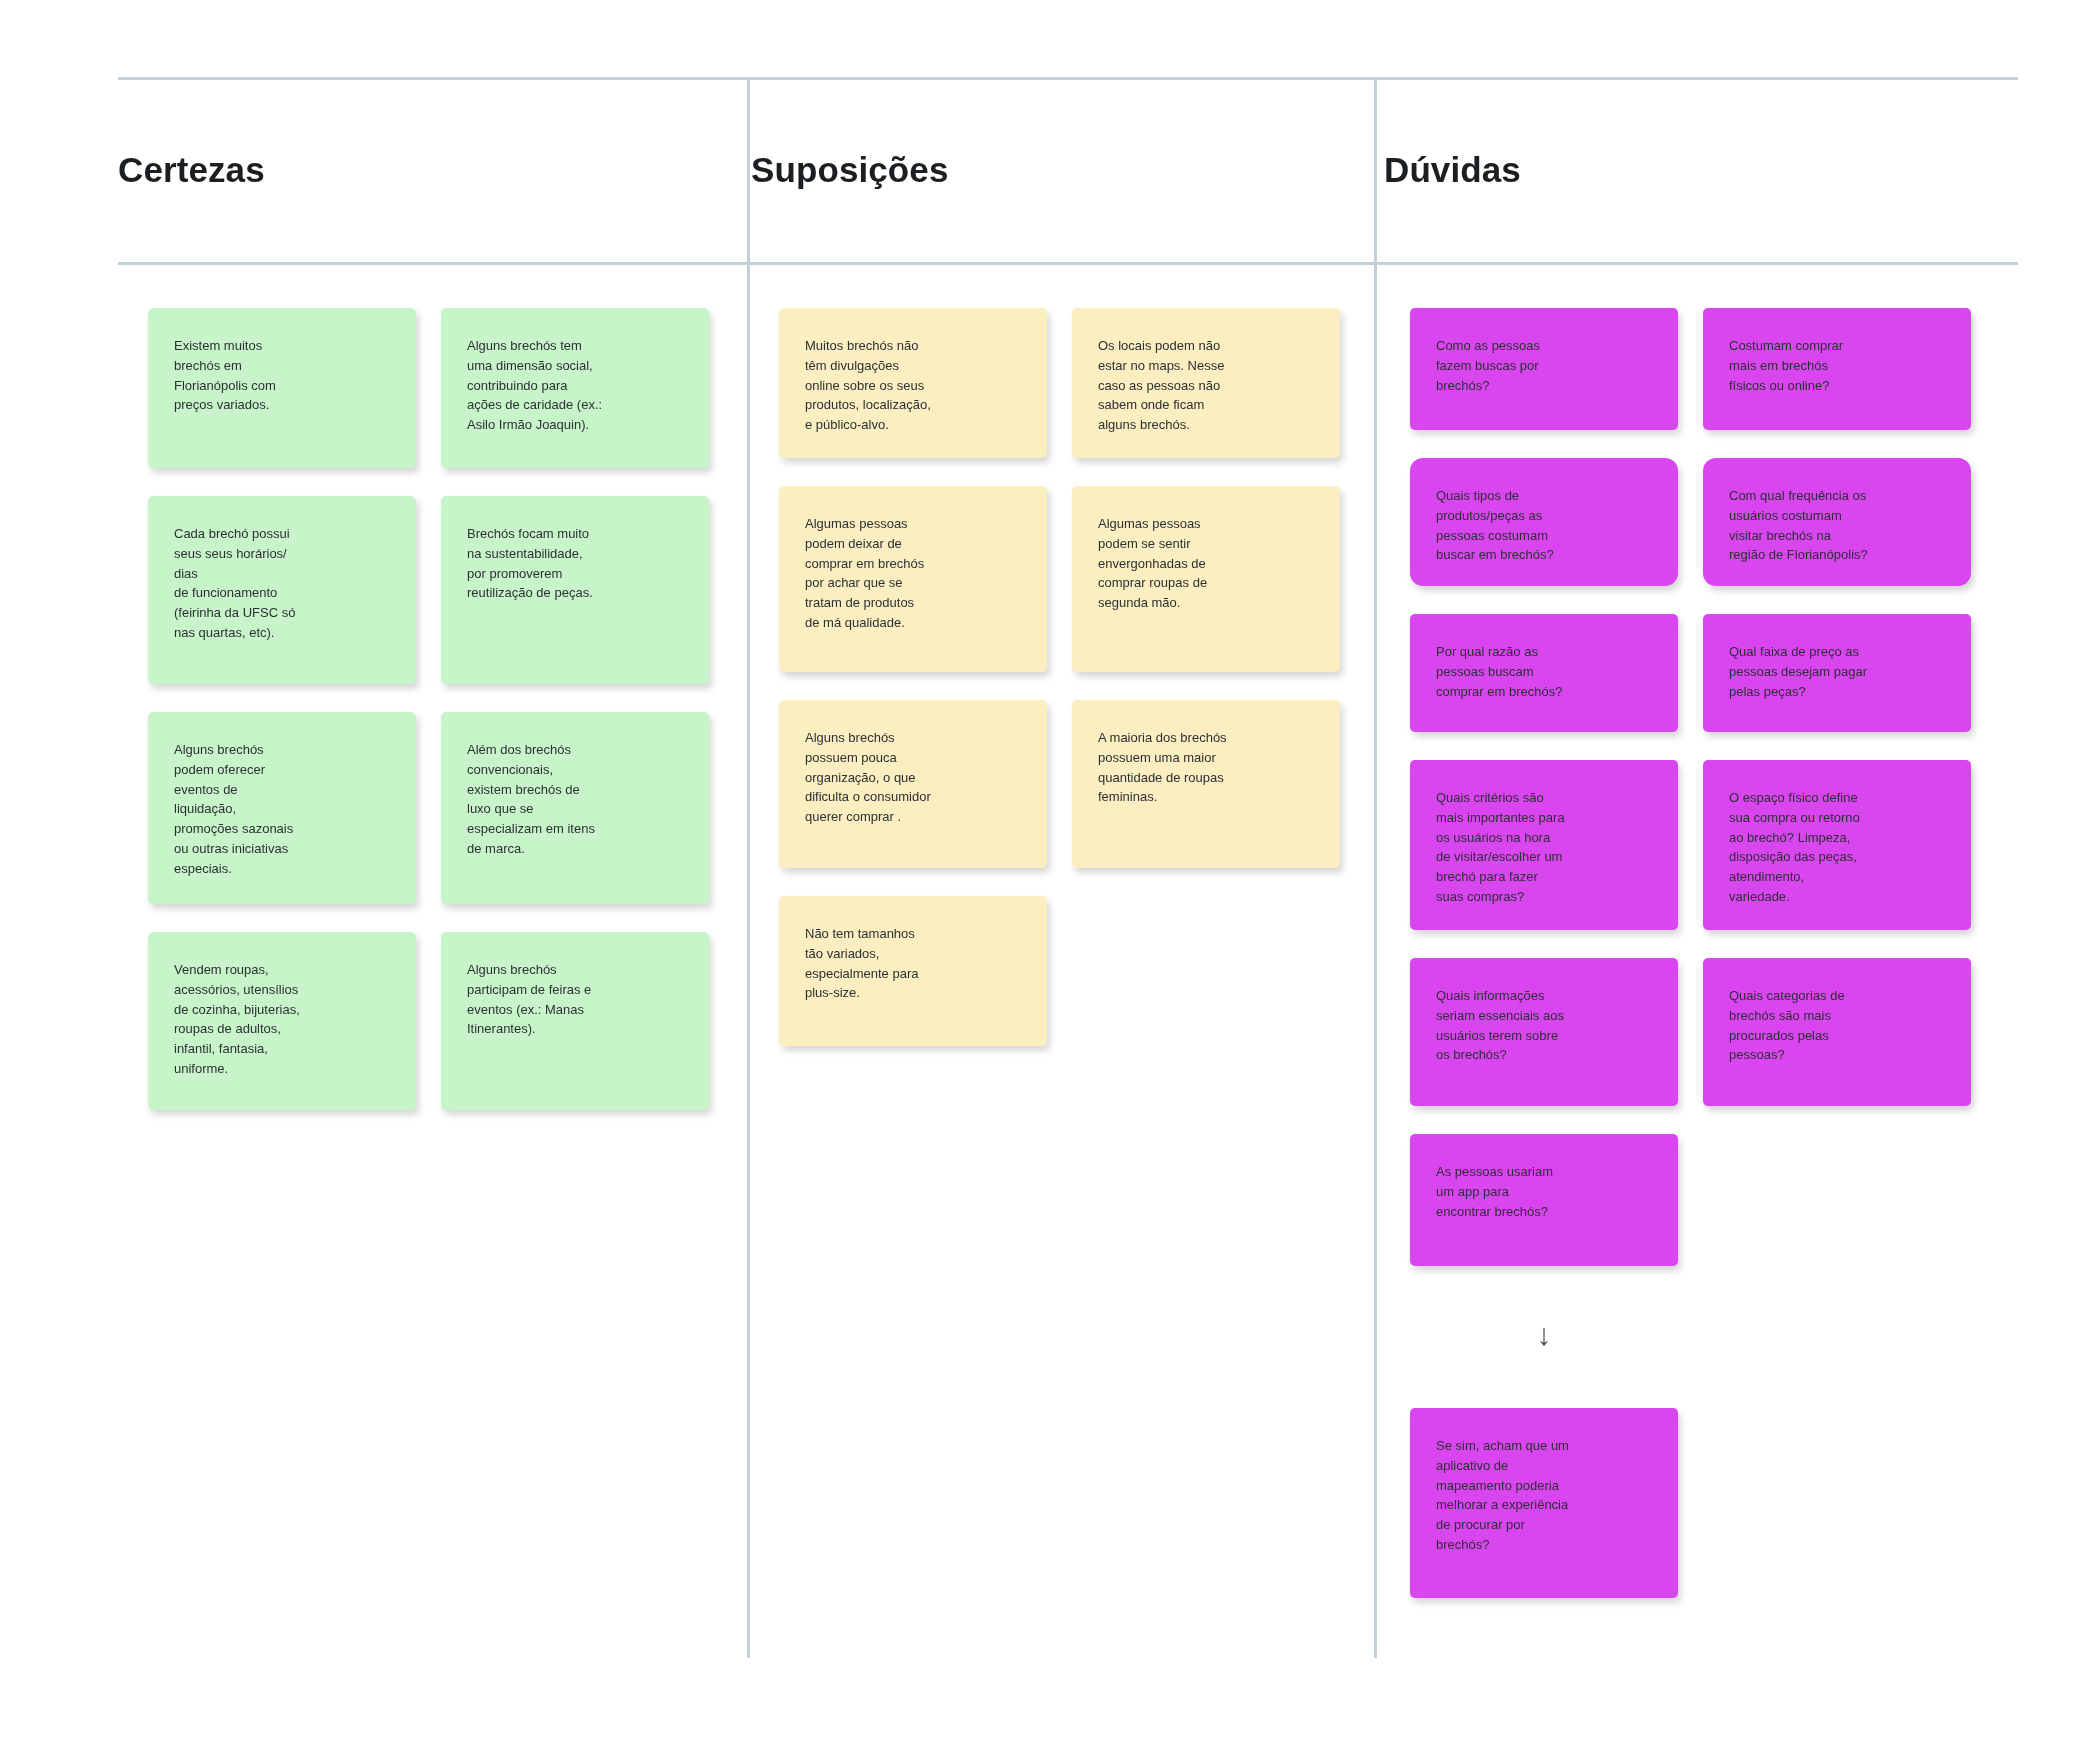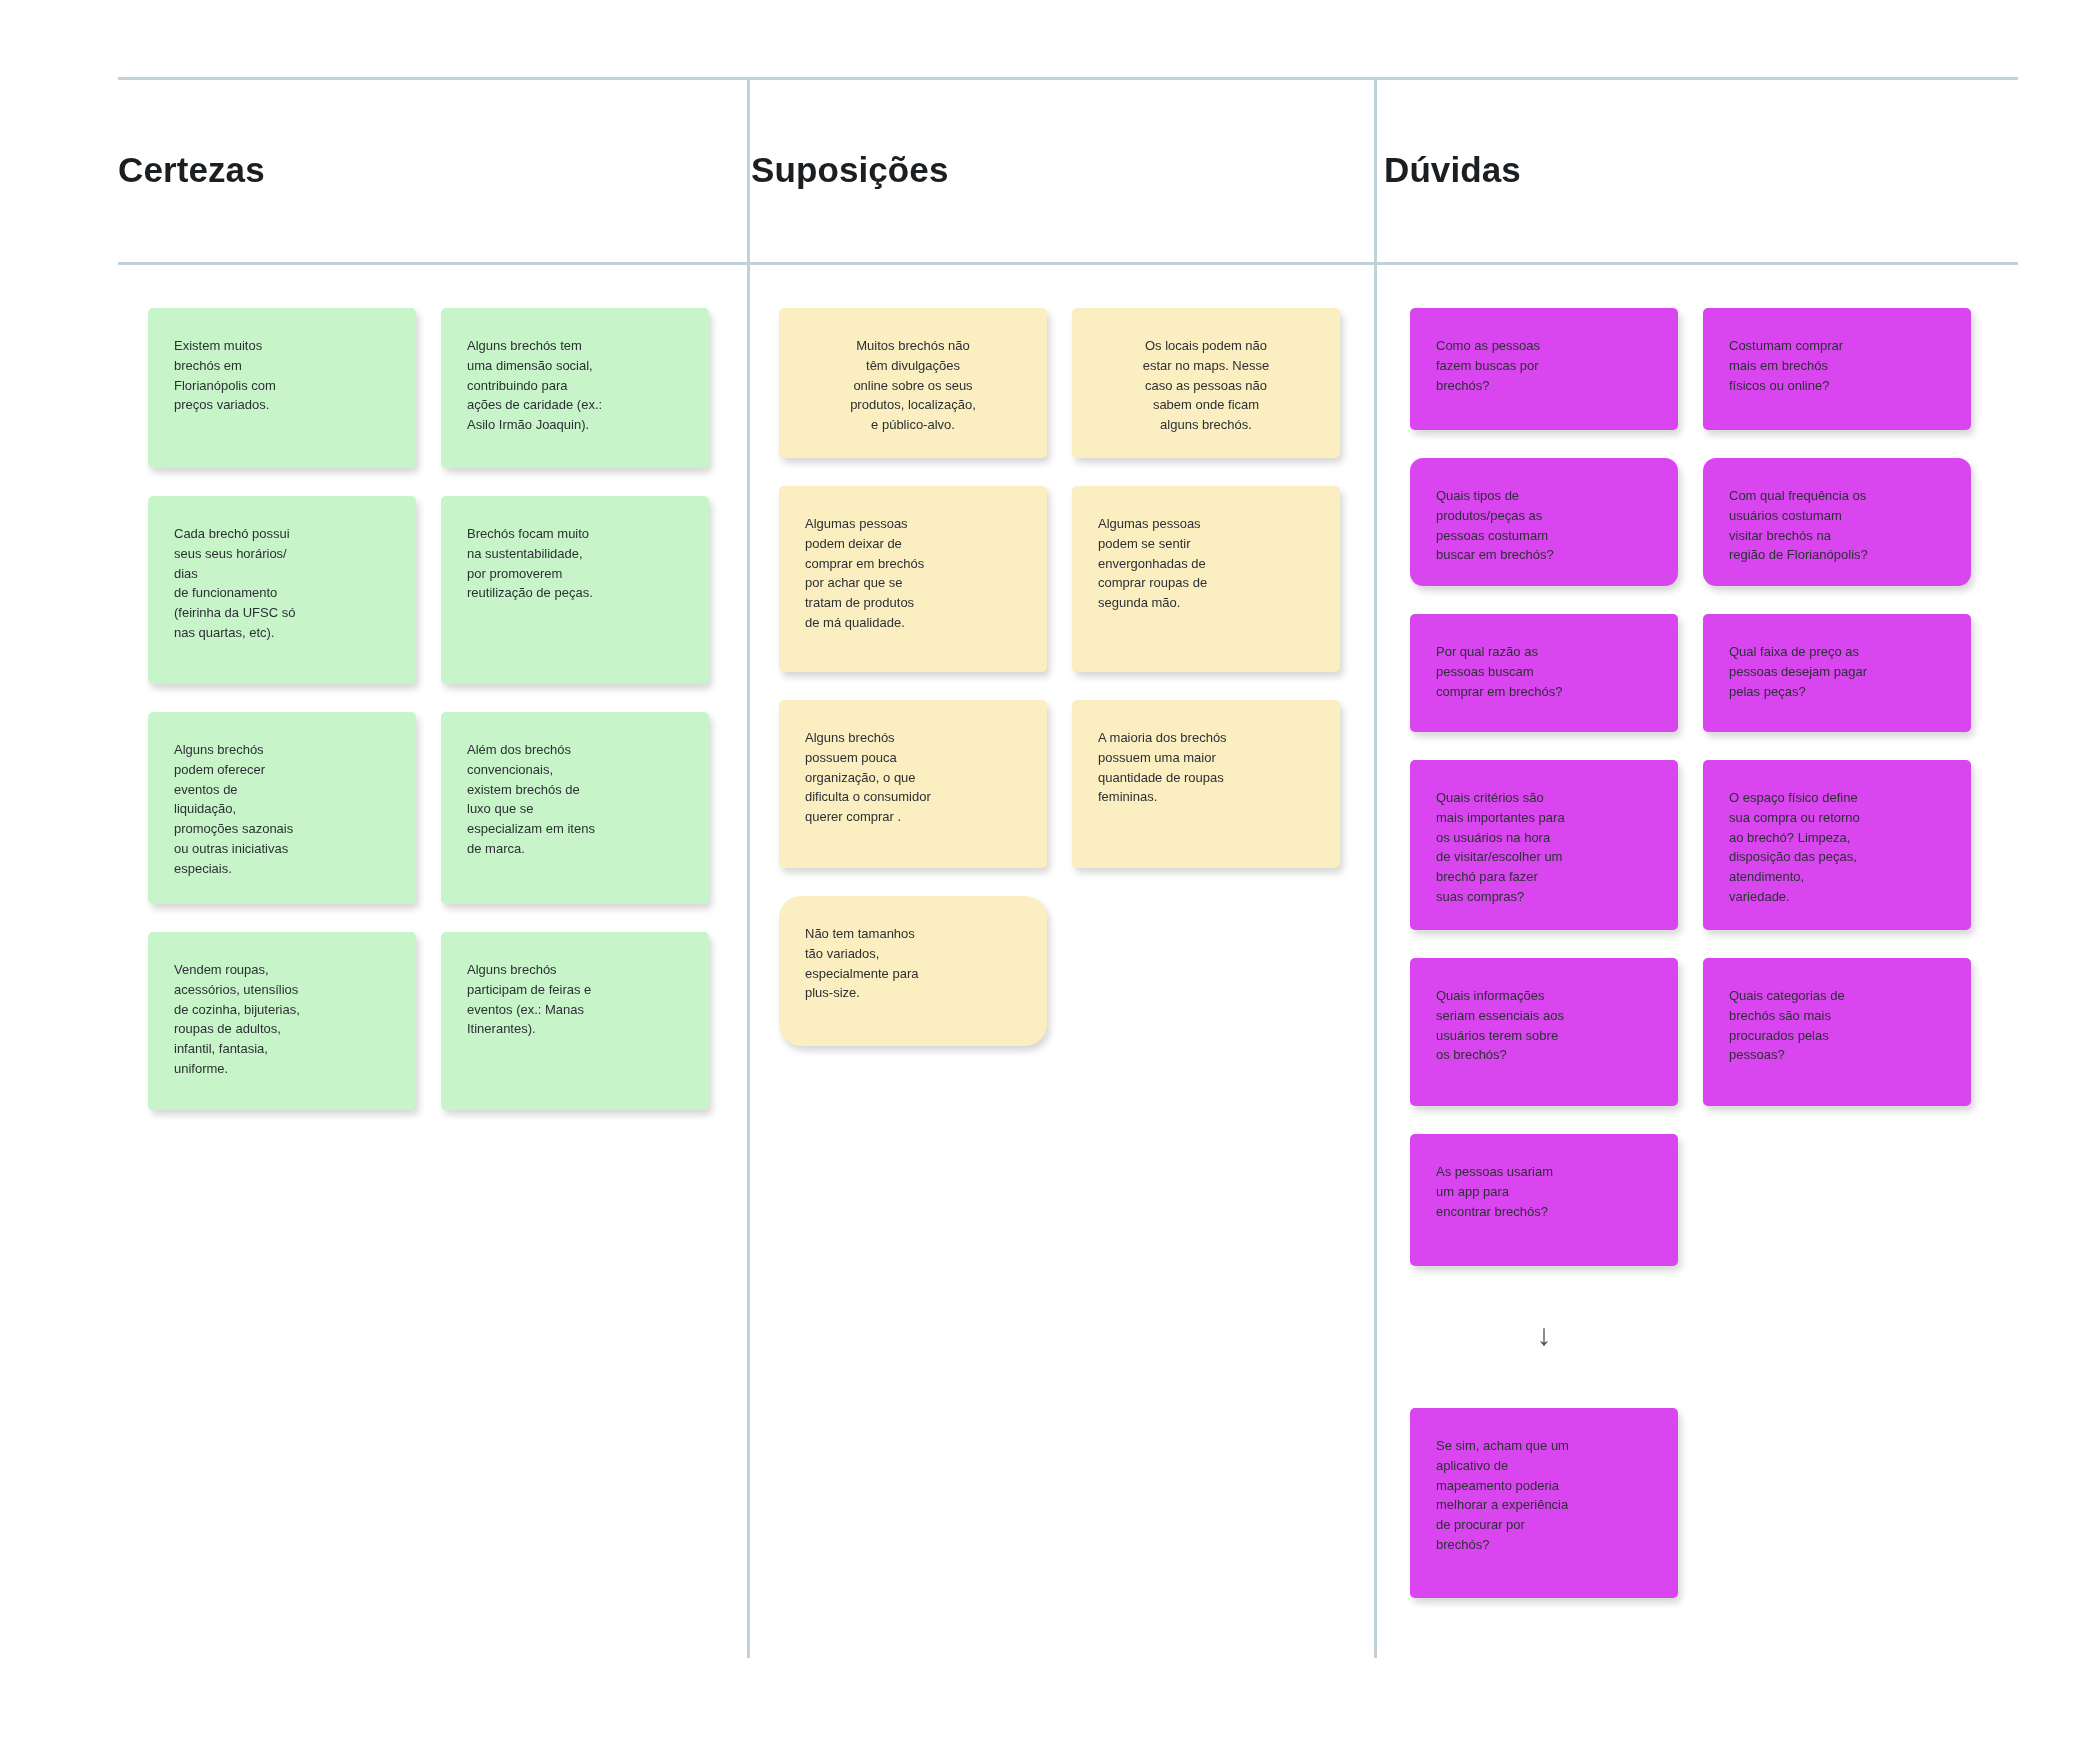--- a/index.html
+++ b/index.html
@@ -99,24 +99,24 @@
   .note.pink   { background: #d946ef; }
 
   
   .col-certezas .note  { min-height: 160px; }
   .col-certezas .r1    { height: 160px; }
   .col-certezas .r2    { height: 188px; }
   .col-certezas .r3    { height: 192px; }
   .col-certezas .r4    { height: 178px; }
 
   .col-suposicoes .note { min-height: 150px; }
-  .col-suposicoes .s1   { height: 139px; text-align: center; }
+  .col-suposicoes .s1   { height: 139px; }
   .col-suposicoes .s2   { height: 186px; }
   .col-suposicoes .s3   { height: 168px; }
-  .col-suposicoes .s4   { height: 128px; border-radius: 22px; }
+  .col-suposicoes .s4   { height: 128px; }
 
   .col-duvidas .note  { min-height: 118px; }
   .col-duvidas .d1    { height: 122px; }
   .col-duvidas .d2    { height: 128px; border-radius: 13px; }
   .col-duvidas .d3    { height: 118px; }
   .col-duvidas .d4    { height: 170px; }
   .col-duvidas .d5    { height: 148px; }
   .col-duvidas .d6    { height: 132px; }
   .col-duvidas .d7    { height: 190px; }
 

